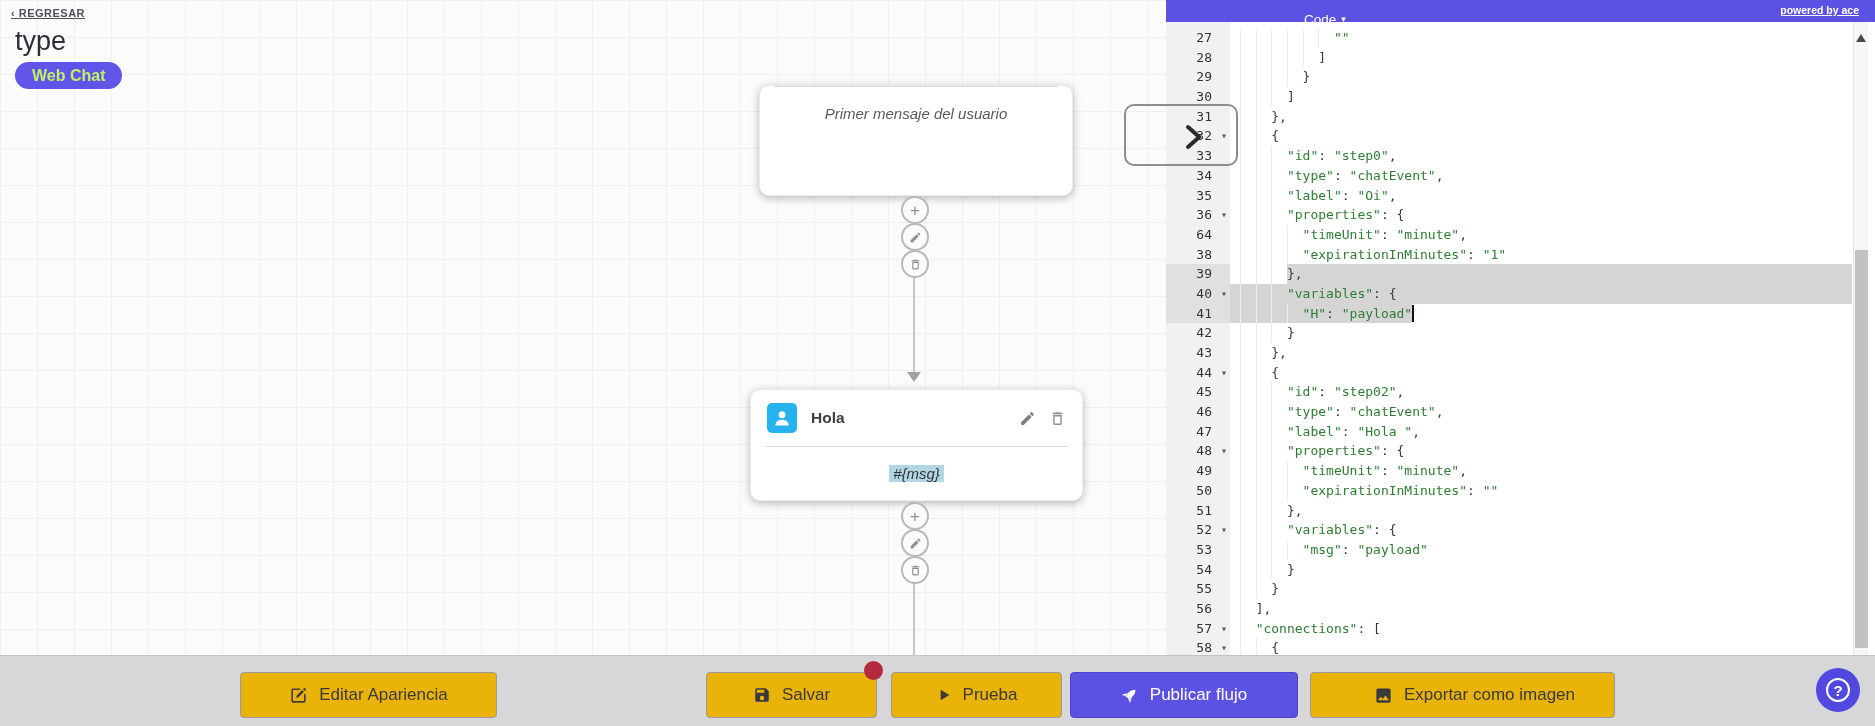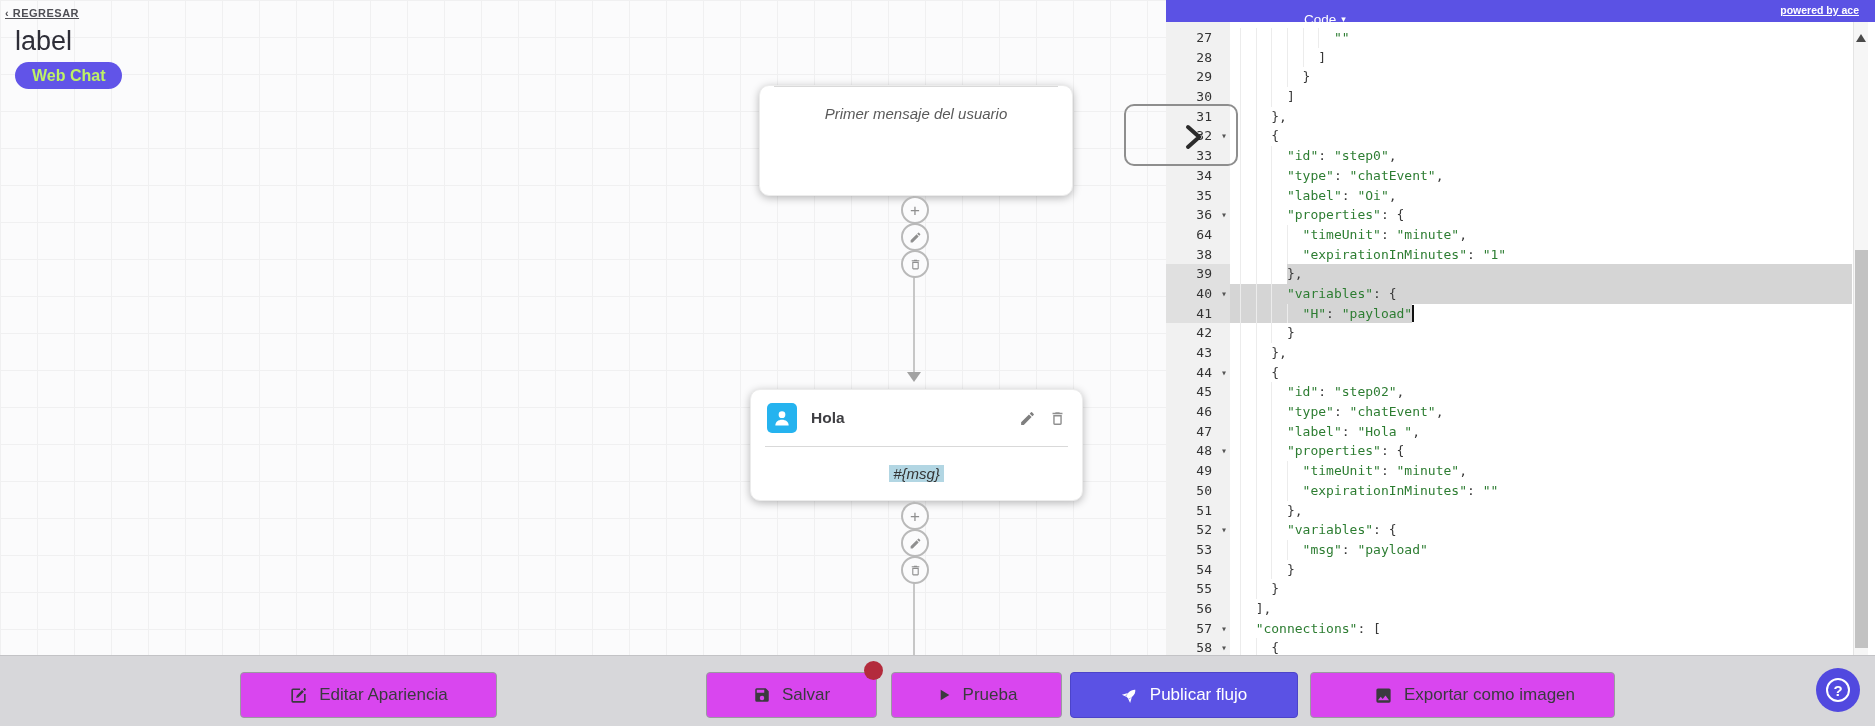--- a/index.html
+++ b/index.html
@@ -5,21 +5,21 @@
   * { margin:0; padding:0; box-sizing:border-box; }
   html,body { width:1875px; height:726px; overflow:hidden; font-family:"Liberation Sans", sans-serif; }
   #root { position:relative; width:1875px; height:726px; background:#fbfbfc; }
 
   
   #canvas { position:absolute; left:0; top:0; width:1166px; height:655px;
     background-color:#fbfbfc;
     background-image:linear-gradient(#f0f0f1 1px, transparent 1px),
                      linear-gradient(90deg,#f0f0f1 1px, transparent 1px);
     background-size:37px 37px; }
-  .back-link { position:absolute; left:5px; top:7px; font-size:11px; font-weight:bold;
+  .back-link { position:absolute; left:11px; top:7px; font-size:11px; font-weight:bold;
     letter-spacing:.5px; color:#4f4f55; text-decoration:underline; cursor:pointer; }
   .flow-title { position:absolute; left:15px; top:26px; font-size:27px; color:#2e2e38; font-weight:500; }
   .channel-badge { position:absolute; left:15px; top:62px; height:27px; padding:0 17px;
     background:#6154e8; color:#bef264; font-size:16px; font-weight:bold; border-radius:15px;
     display:flex; align-items:center; }
 
   
   .node { position:absolute; background:#fff; border-radius:10px; border:1px solid #ececec;
     box-shadow:0 2px 8px rgba(0,0,0,.28); }
   .node-head { height:56px; display:flex; align-items:center; padding:0 16px; }
@@ -78,38 +78,38 @@
   #editor-scrollbar { position:absolute; right:7px; top:22px; width:15px; bottom:0;
     background:#f6f6f6; border-left:1px solid #e4e4e4; z-index:4; }
   #scroll-up { position:absolute; left:2px; top:12px; width:0; height:0;
     border-left:5.5px solid transparent; border-right:5.5px solid transparent; border-bottom:8px solid #4a4a4a; }
   #scroll-thumb { position:absolute; left:1px; top:228px; width:13px; height:398px; background:#c2c2c2; }
 
   
   #toolbar { position:absolute; left:0; top:655px; width:1875px; height:71px;
     background:#d7d7da; border-top:1px solid #c3c3c6; }
   .tb { position:absolute; top:16px; height:46px; border:1px solid #9a9aa0; border-radius:4px;
-    background:#d946ef; color:#3a3a3e; font-size:17px; font-family:"Liberation Sans",sans-serif;
+    background:#eab308; color:#3a3a3e; font-size:17px; font-family:"Liberation Sans",sans-serif;
     display:flex; align-items:center; justify-content:center; gap:11px; cursor:pointer; }
   .tb.primary { background:#5b52e4; border-color:#4c44c9; color:#fff; }
   #unsaved-dot { position:absolute; left:864px; top:5px; width:19px; height:19px; border-radius:50%;
     background:#b32b3c; z-index:2; }
   #help-fab { position:absolute; left:1816px; top:668px; width:44px; height:44px; border-radius:50%;
     background:#5149df; display:flex; align-items:center; justify-content:center; cursor:pointer; z-index:3; }
   #help-fab .qring { width:24px; height:24px; border:2.5px solid #fff; border-radius:50%;
     display:flex; align-items:center; justify-content:center; color:#fff; font-size:15px; font-weight:bold; }
 </style>
 </head>
 <body>
 
 <div id="root">
 
   <div id="canvas">
     <span class="back-link">‹ REGRESAR</span>
-    <div class="flow-title">label</div>
+    <div class="flow-title">type</div>
     <div class="channel-badge">Web Chat</div>
 
     <div class="vline" style="left:913px; top:196px; height:180px;"></div>
     <div class="arrowhead" style="left:907px; top:372px;"></div>
 
     <div class="node" style="left:759px; top:85px; width:314px; height:111px;">
       <div class="node-divider"></div>
       <div class="node-body">Primer mensaje del usuario</div>
     </div>
 

